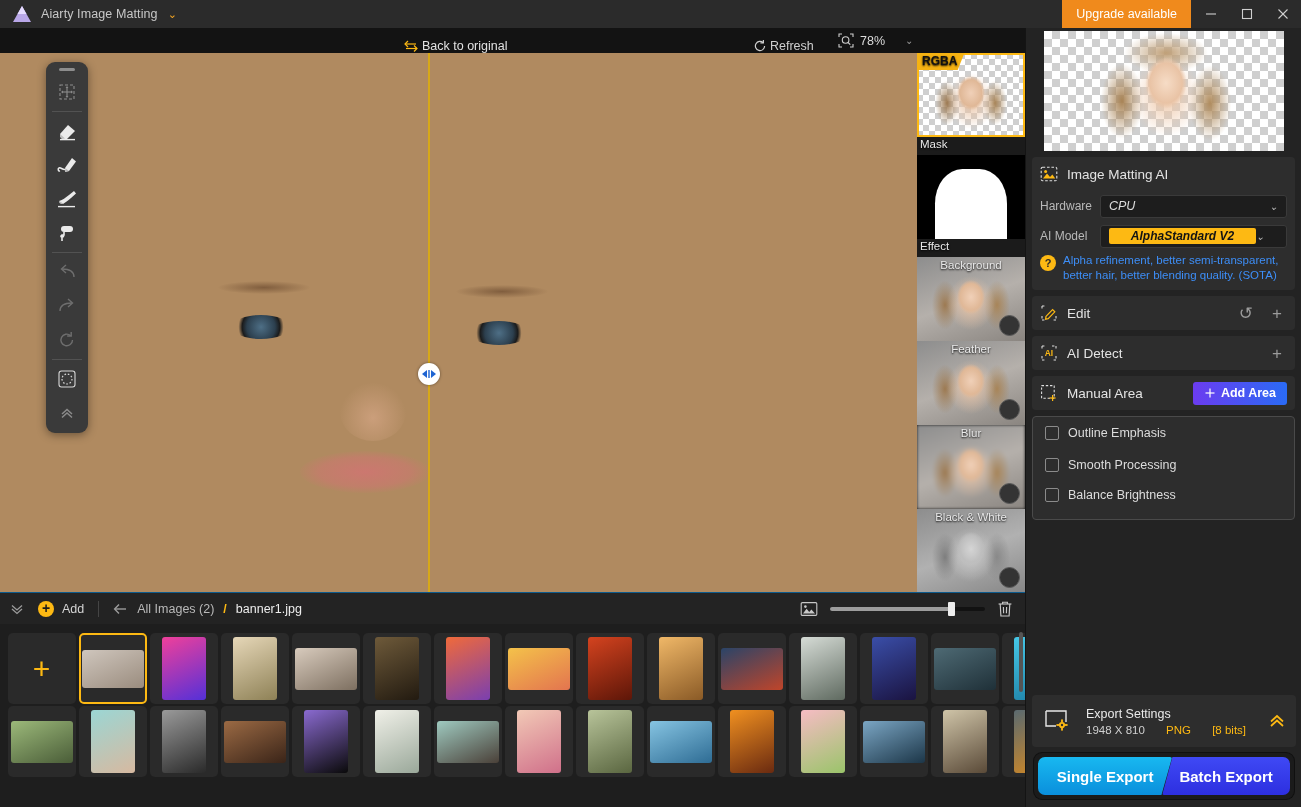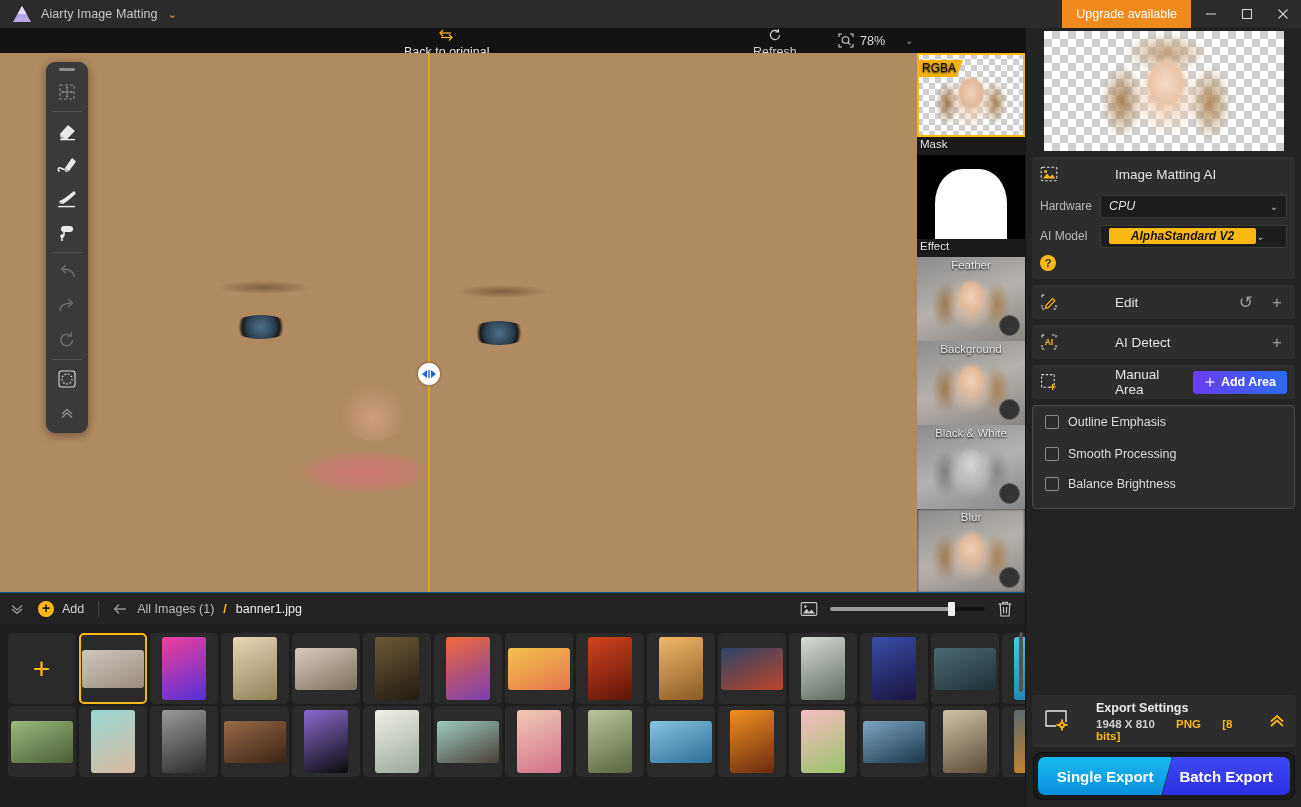--- a/index.html
+++ b/index.html
@@ -27,22 +27,22 @@
   }
   .wincontrols { position: absolute; right: 0; top: 0; height: 28px; display: flex; }
   .wc { width: 36px; height: 28px; display: flex; align-items: center; justify-content: center;
         color: #cfcfcf; font-size: 13px; cursor: pointer; }
 
   
   .toolbar {
     position: absolute; left: 0; top: 28px; width: 1025px; height: 25px;
     background: #131313; display: flex; align-items: center;
   }
-  .tb-btn { display: flex; align-items: center; gap: 3px; color: #e2e2e2; font-size: 12.5px;
-            cursor: pointer; height: 25px; flex-direction: column; }
+  .tb-btn { display: flex; align-items: flex-end; gap: 3px; color: #e2e2e2; font-size: 12.5px;
+            cursor: pointer; height: 25px; }
   .tb-back { position: absolute; left: 404px; }
   .tb-refresh { position: absolute; left: 753px; color: #cfcfcf; }
   .tb-zoom { position: absolute; left: 838px; display: flex; align-items: center; gap: 6px; }
   .zoom-val { color: #dcdcdc; font-size: 12.5px; }
   .zoom-caret { color: #9a9a9a; font-size: 10px; margin-left: 14px; }
   .ic { display: inline-block; line-height: 0; }
 
   
   .canvas-wrap {
     position: absolute; left: 0; top: 53px; width: 917px; height: 539px;
@@ -114,21 +114,21 @@
     position: absolute; left: 917px; top: 53px; width: 108px; height: 539px;
     background: #1b1b1b; overflow: hidden;
   }
   .pv-item { position: relative; width: 108px; }
   .pv-label {
     position: absolute; left: 3px; top: 2px; color: #e9e9e9; font-size: 11.5px;
     text-shadow: 0 1px 2px #000; z-index: 3;
   }
   .pv-label.center { left: 0; width: 108px; text-align: center; }
   .pv-label.rgba {
-    left: 0; top: 7px; background: #f5b212; color: #111; font-weight: normal; padding: 1px 7px 2px 5px;
+    left: 0; top: 0; background: #f5b212; color: #111; font-weight: bold; padding: 1px 7px 2px 5px;
     font-size: 12px; clip-path: polygon(0 0, 100% 0, 86% 100%, 0 100%);
   }
   .pv-thumb { width: 108px; height: 84px; position: relative; overflow: hidden; }
   .pv-thumb.checker {
     background-color: #fff;
     background-image:
       linear-gradient(45deg, #cfcfcf 25%, transparent 25%, transparent 75%, #cfcfcf 75%),
       linear-gradient(45deg, #cfcfcf 25%, transparent 25%, transparent 75%, #cfcfcf 75%);
     background-size: 12px 12px; background-position: 0 0, 6px 6px;
   }
@@ -184,21 +184,21 @@
       radial-gradient(ellipse 26px 46px at 78px 70px, #a98456 0%, rgba(0,0,0,0) 82%),
       radial-gradient(ellipse 26px 46px at 166px 72px, #b08c5e 0%, rgba(0,0,0,0) 82%),
       radial-gradient(ellipse 50px 24px at 122px 22px, #c0a078 0%, rgba(0,0,0,0) 84%);
   }
   .section {
     margin: 6px 6px 0; background: #2d2d2d; border-radius: 4px;
   }
   .sec-head {
     height: 34px; display: flex; align-items: center; padding: 0 8px; gap: 9px; cursor: pointer;
   }
-  .sec-title { color: #e3e3e3; font-size: 13.5px; flex: 1; margin-left: 48px; }
+  .sec-title { color: #e3e3e3; font-size: 13.5px; flex: 1; }
   .sec-act { color: #9b9b9b; font-size: 17px; cursor: pointer; padding: 0 5px; line-height: 1; }
   .row { display: flex; align-items: center; padding: 0 8px 0 8px; height: 30px; }
   .row-label { color: #b9b9b9; font-size: 12px; width: 60px; flex-shrink: 0; }
   .select {
     flex: 1; height: 23px; background: #1d1d1d; border: 1px solid #3a3a3a; border-radius: 3px;
     display: flex; align-items: center; padding: 0 8px; color: #dcdcdc; font-size: 12.5px;
     position: relative; cursor: pointer; font-style: italic;
   }
   .select .sv { flex: 1; }
   .select .caret { color: #b9b9b9; font-size: 10px; }
@@ -219,21 +219,21 @@
     gap: 5px; cursor: pointer; font-weight: 600;
   }
   .section.open { border: 1px solid #4a4a4a; background: #2d2d2d; }
   .checkrow { display: flex; align-items: center; gap: 9px; height: 32px; padding: 0 12px; cursor: pointer; }
   .cbox { width: 14px; height: 14px; border: 1.4px solid #8b8b8b; border-radius: 2px; background: transparent; }
   .ck-label { color: #dcdcdc; font-size: 12.5px; }
 
   
   .export-box {
     position: absolute; left: 6px; bottom: 60px; width: 264px; height: 52px;
-    background: #2d2d2d; border-radius: 4px; display: flex; align-items: center; padding: 0 10px; gap: 24px; font-weight: bold;
+    background: #2d2d2d; border-radius: 4px; display: flex; align-items: center; padding: 0 10px; gap: 14px;
   }
   .exp-title { color: #eaeaea; font-size: 12.5px; }
   .exp-sub { font-size: 11.5px; color: #cfcfcf; margin-top: 3px; }
   .exp-sub .o { color: #fdb913; margin-left: 18px; }
   .exp-chev { margin-left: auto; color: #fdb913; font-size: 16px; cursor: pointer; }
   .exportbtns {
     position: absolute; left: 8px; bottom: 8px; width: 260px; height: 46px;
     background: #1b1b1b; border-radius: 8px; display: flex; align-items: center; padding: 4px;
     box-shadow: 0 0 0 1px #101010;
   }
@@ -534,45 +534,45 @@
     </div>
 
     <div class="eff-head">
       <span class="pv-label" style="top:1px">Effect</span>
     </div>
 
     <div class="pv-item">
       <div class="pv-thumb">
           <div class="mini-portrait"></div>
         </div>
-      <span class="pv-label center">Feather</span>
+      <span class="pv-label center">Background</span>
       <span class="pv-dot"></span>
     </div>
 
     <div class="pv-item">
       <div class="pv-thumb">
           <div class="mini-portrait"></div>
         </div>
-      <span class="pv-label center">Background</span>
+      <span class="pv-label center">Feather</span>
+      <span class="pv-dot"></span>
+    </div>
+
+    <div class="pv-item">
+      <div class="pv-thumb">
+          <div class="mini-portrait pv-blur"></div>
+        </div>
+      <span class="pv-label center">Blur</span>
       <span class="pv-dot"></span>
     </div>
 
     <div class="pv-item">
       <div class="pv-thumb">
           <div class="mini-portrait pv-bw"></div>
         </div>
       <span class="pv-label center">Black &amp; White</span>
-      <span class="pv-dot"></span>
-    </div>
-
-    <div class="pv-item">
-      <div class="pv-thumb">
-          <div class="mini-portrait pv-blur"></div>
-        </div>
-      <span class="pv-label center">Blur</span>
       <span class="pv-dot"></span>
     </div>
 
   </div>
 
   <div class="rightpanel">
 
     <div class="rp-preview">
       <div class="pp"></div>
     </div>
@@ -597,20 +597,21 @@
       </div>
       <div class="row">
         <span class="row-label">AI Model</span>
         <div class="select">
           <span class="pill">AlphaStandard  V2</span>
           <span class="caret">⌄</span>
         </div>
       </div>
       <div class="hint">
         <span class="qmark">?</span>
+        <span class="hint-text">Alpha refinement, better semi-transparent, better hair, better blending quality. (SOTA)</span>
       </div>
     </div>
 
     <div class="section">
       <div class="sec-head">
         <span>
           <svg width="18" height="18" viewBox="0 0 18 18" fill="none" stroke="#e0e0e0" stroke-width="1.05">
             <path d="M2,2 L6,2 M2,2 L2,6 M16,12 L16,16 L12,16 M2,12 L2,16 L6,16" stroke-dasharray="2.4 1.6"></path>
             <path d="M6,12.4 L12.6,5.6 L14.8,7.8 L8.2,14.6 L5.6,15.2 Z" fill="none" stroke="#fdb913" stroke-width="1.2"></path>
           </svg>
@@ -722,21 +723,21 @@
     <span class="add-lbl">Add</span>
     <span class="bb-sep"></span>
 
     <div class="bc">
       <span class="bc-back">
         <svg width="15" height="12" viewBox="0 0 15 12" fill="none" stroke="#9b9b9b" stroke-width="1.4">
           <line x1="2" y1="6" x2="13" y2="6"></line>
             <polyline points="6,1.5 1.6,6 6,10.5"></polyline>
         </svg>
       </span>
-      <span class="bc-all">All Images (1)</span>
+      <span class="bc-all">All Images (2)</span>
       <span class="bc-slash">/</span>
       <span class="bc-file">banner1.jpg</span>
     </div>
 
     <div class="bb-right">
       <span>
         <svg width="18" height="16" viewBox="0 0 18 16" fill="none">
           <rect x="1.2" y="1.6" width="15.6" height="12.8" rx="1.2" stroke="#c8c8c8" stroke-width="1.1"></rect>
           <circle cx="5.4" cy="5.6" r="1.3" fill="#c8c8c8"></circle>
           <path d="M3,12.6 L6.6,7.8 L9.2,11 L11.4,8.4 L15,12.6 Z" fill="#c8c8c8"></path>

